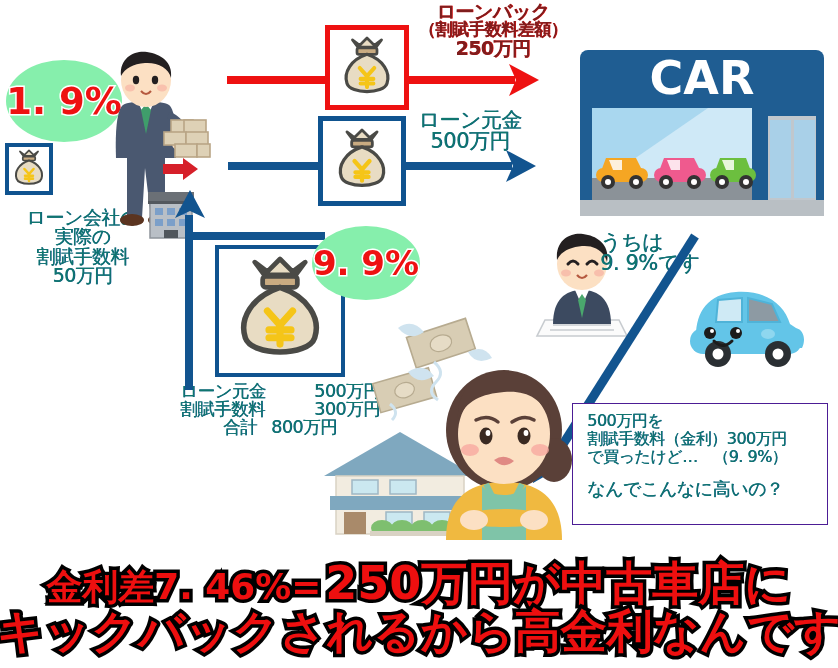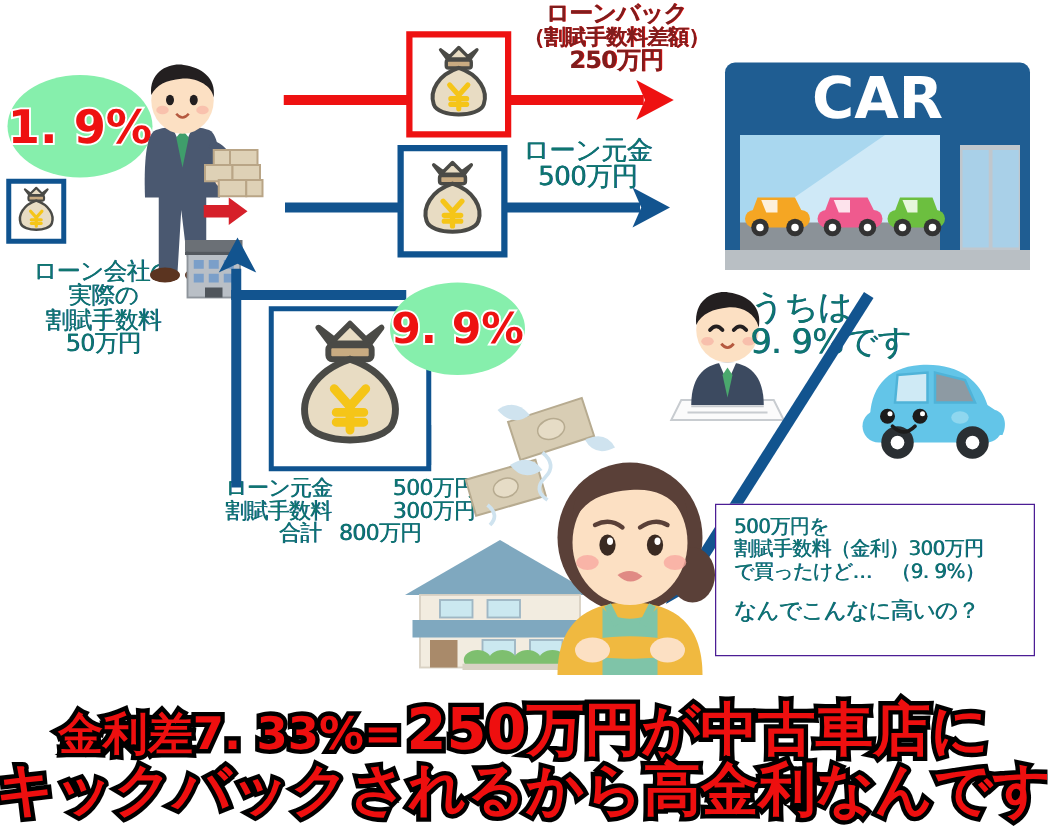--- a/index.html
+++ b/index.html
@@ -246,21 +246,21 @@
 
     <ellipse cx="47" cy="36" rx="25" ry="26" fill="#fce0c3"></ellipse>
     <path d="M22 32 C20 10 38 4 48 6 C64 8 75 18 72 34 C69 22 58 17 47 18 C36 19 26 23 22 32 Z" fill="#231f20"></path>
     <path d="M33 36 q5 -6 10 0" stroke="#231f20" stroke-width="3" fill="none" stroke-linecap="round"></path>
     <path d="M52 36 q5 -6 10 0" stroke="#231f20" stroke-width="3" fill="none" stroke-linecap="round"></path>
     <ellipse cx="31" cy="45" rx="5" ry="3.4" fill="#f7b9a8" opacity="0.85"></ellipse>
     <ellipse cx="64" cy="45" rx="5" ry="3.4" fill="#f7b9a8" opacity="0.85"></ellipse>
     <path d="M42 47 q5 6 10 0" stroke="#b5593f" stroke-width="2.2" fill="none"></path>
   </svg>
 
-  <div class="abs blue-txt" style="left:600px;top:232px;width:150px;font-size:27px;">
+  <div class="abs blue-txt" style="left:600px;top:232px;width:150px;font-size:21px;">
     <div>うちは</div>
     <div>9. 9%です</div>
   </div>
 
   <svg class="abs" style="left:680px;top:278px;" width="130" height="92" viewBox="0 0 130 92">
     <path d="M16 58 C16 34 28 16 56 14 C86 12 104 26 110 46 L116 50 C124 52 126 62 122 70 L16 70 Z" fill="#63c5e8"></path>
     <rect x="10" y="50" width="112" height="26" rx="13" fill="#63c5e8"></rect>
     <path d="M38 22 L36 44 L62 44 L62 20 Z" fill="#cfeaf5" stroke="#4fb3d8" stroke-width="2"></path>
     <path d="M68 20 L68 44 L100 44 L92 26 Z" fill="#8d9aa3" stroke="#4fb3d8" stroke-width="2"></path>
     <circle cx="38" cy="76" r="13" fill="#2a2f33"></circle>
@@ -397,19 +397,19 @@
       <div>500万円を</div>
       <div>割賦手数料（金利）300万円</div>
       <div>で買ったけど…　（9. 9%）</div>
       <div style="height:13px;"></div>
       <div style="font-size:18px;">なんでこんなに高いの？</div>
     </div>
   </div>
 
   <div id="banner">
     <div class="banner-line" style="font-size:46px;display:flex;align-items:baseline;gap:4px;">
-      <span class="small">金利差7. 33%=</span>
+      <span class="small">金利差7. 46%=</span>
       <span>250万円が中古車店に</span>
     </div>
     <div class="banner-line" style="font-size:46px;margin-top:2px;">キックバックされるから高金利なんです</div>
   </div>
 
 </div>
 
 </body></html>

